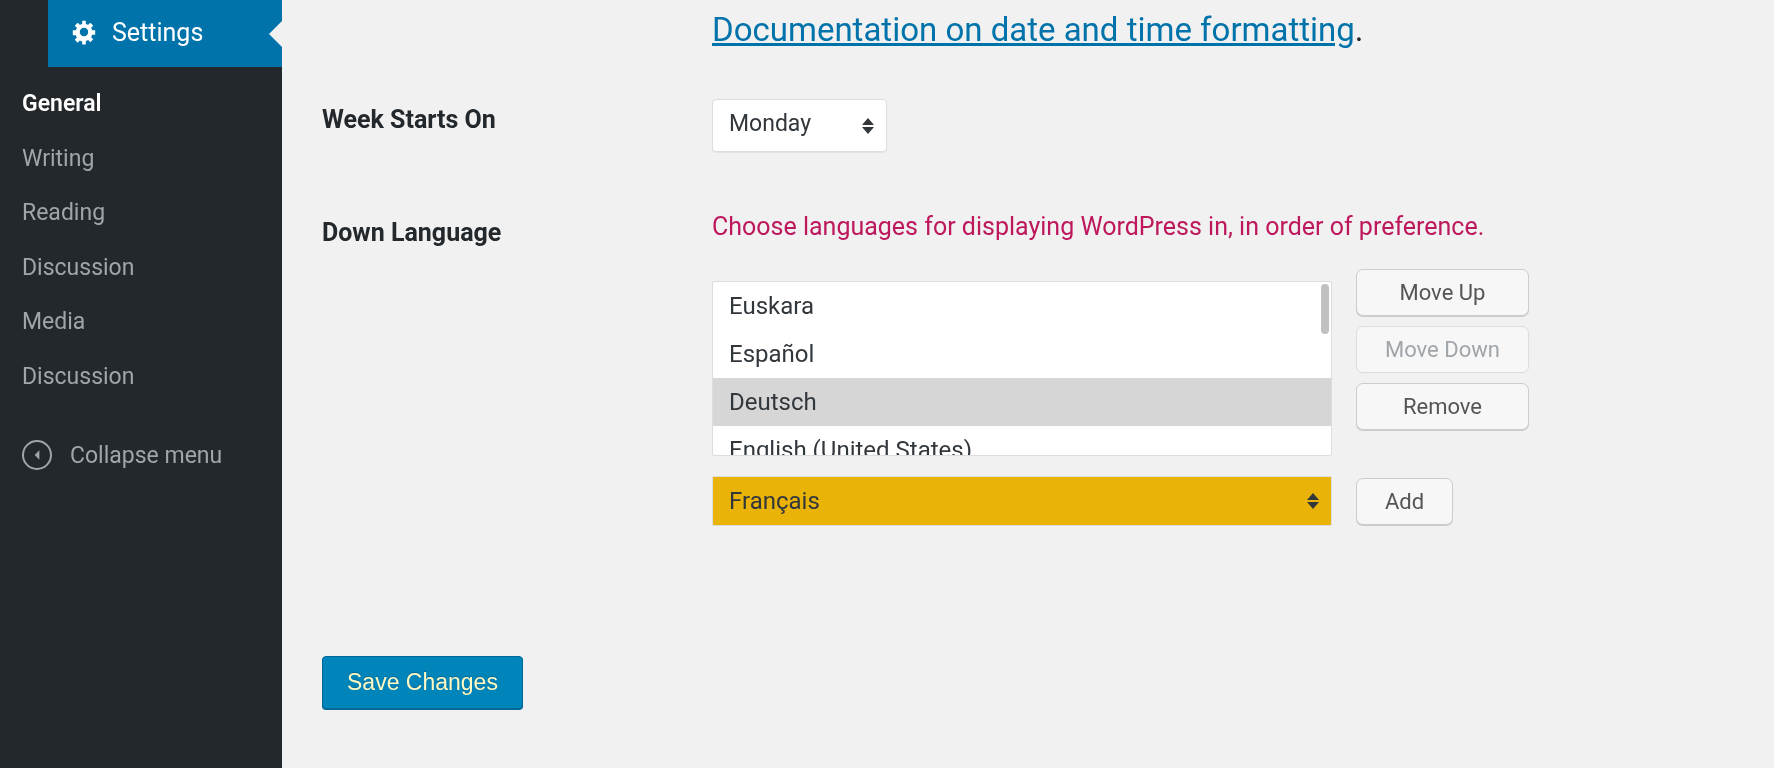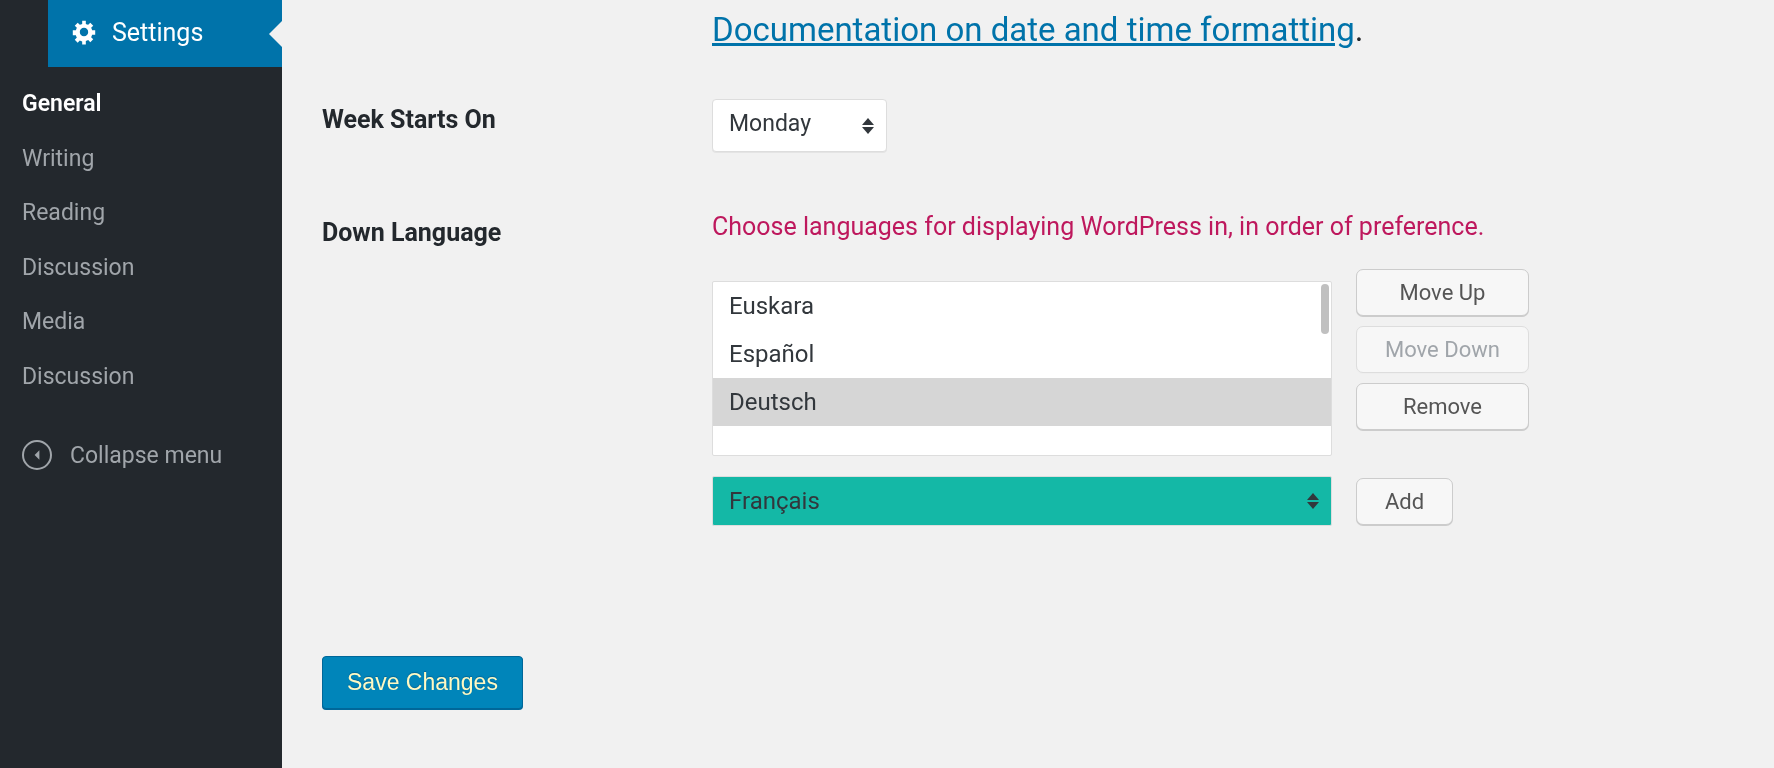--- a/index.html
+++ b/index.html
@@ -164,21 +164,21 @@
       padding: 10px 28px;
       font-size: 22px;
       color: #555;
       cursor: pointer;
       text-align: center;
       box-shadow: 0 1px 0 #ccc;
     }
     .btn.disabled { color: #a0a5aa; cursor: default; border-color: #ddd; box-shadow: 0 1px 0 #eee; }
     .lang-add-row { display: flex; gap: 24px; align-items: center; margin-top: 20px; }
     .select-wide {
-      background: #14b8a6;
+      background: #eab308;
       border: 1px solid #ddd;
       border-radius: 2px;
       padding: 10px 40px 10px 16px;
       font-size: 24px;
       color: #32373c;
       position: relative;
       width: 620px;
     }
     .save-button {
       background: #0085ba;
@@ -243,20 +243,21 @@
 
   <div class="form-row">
     <div class="form-label">Down Language</div>
     <div class="form-field">
       <div class="lang-desc">Choose languages for displaying WordPress in, in order of preference.</div>
       <div class="lang-row">
         <div class="lang-listbox">
           <div class="lang-option">Euskara</div>
           <div class="lang-option">Español</div>
           <div class="lang-option selected">Deutsch</div>
+          <div class="lang-option partial">English (United States)</div>
           <div class="lang-scrollbar"></div>
         </div>
         <div class="lang-buttons">
           <div class="btn">Move Up</div>
           <div class="btn disabled">Move Down</div>
           <div class="btn">Remove</div>
         </div>
       </div>
       <div class="lang-add-row">
         <div class="select-wide">

